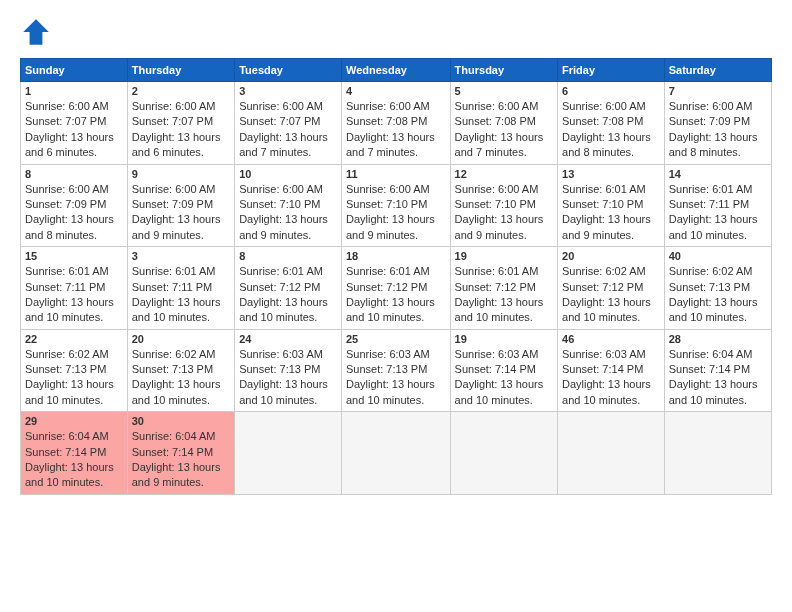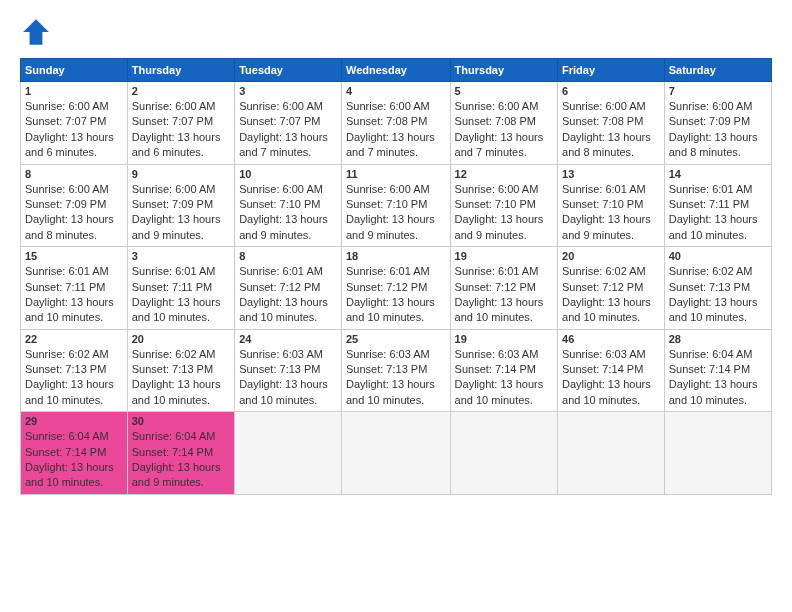--- a/index.html
+++ b/index.html
@@ -69,21 +69,21 @@
     }
     .calendar tbody td {
       vertical-align: top;
       border: 1px solid #ccc;
       padding: 3px 4px;
       width: 113px;
       height: 80px;
       background: #fff;
     }
     .calendar tbody tr:last-child td {
-      background: #ec4899;
+      background: #fca5a5;
     }
     .day-num {
       font-size: 11px;
       font-weight: bold;
       color: #333;
       display: block;
       margin-bottom: 2px;
     }
     .day-detail {
       font-size: 11px;

